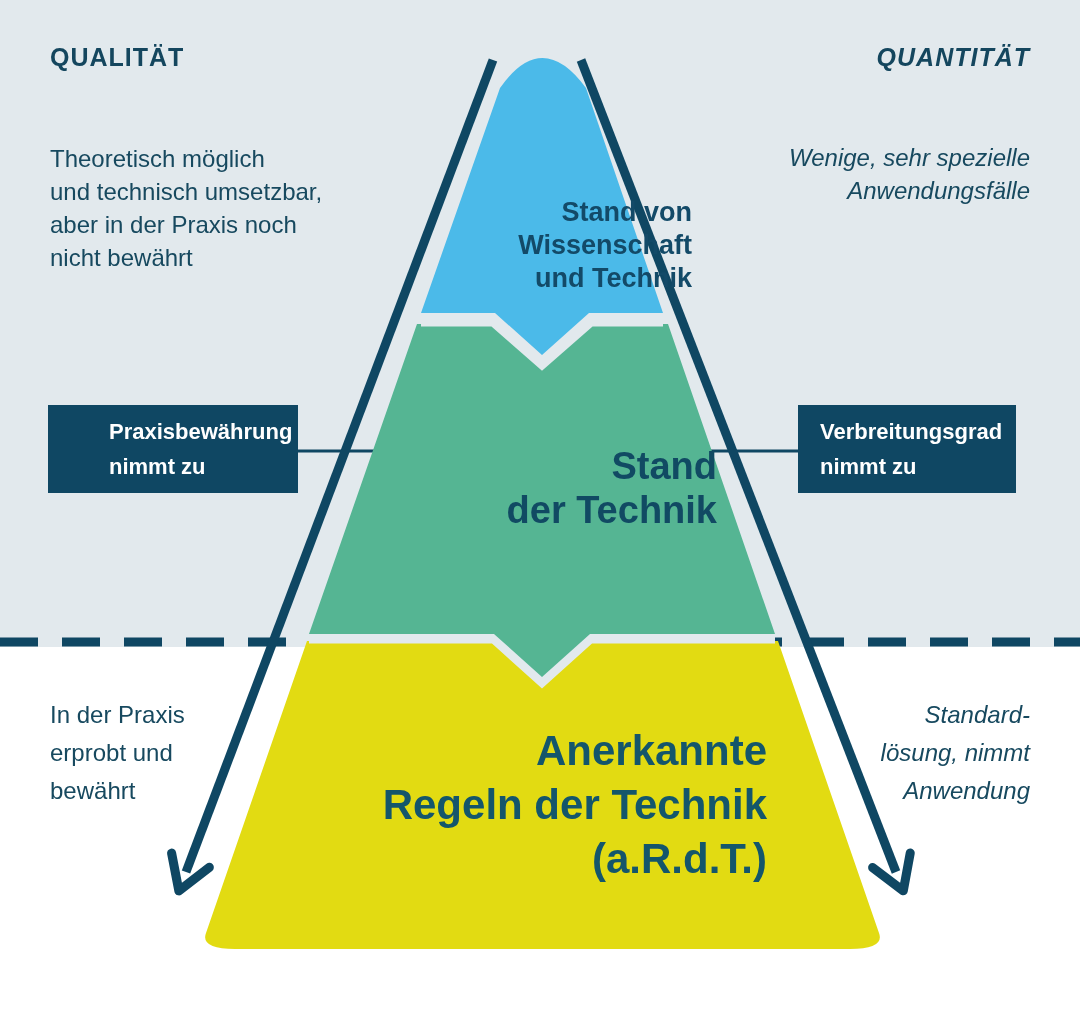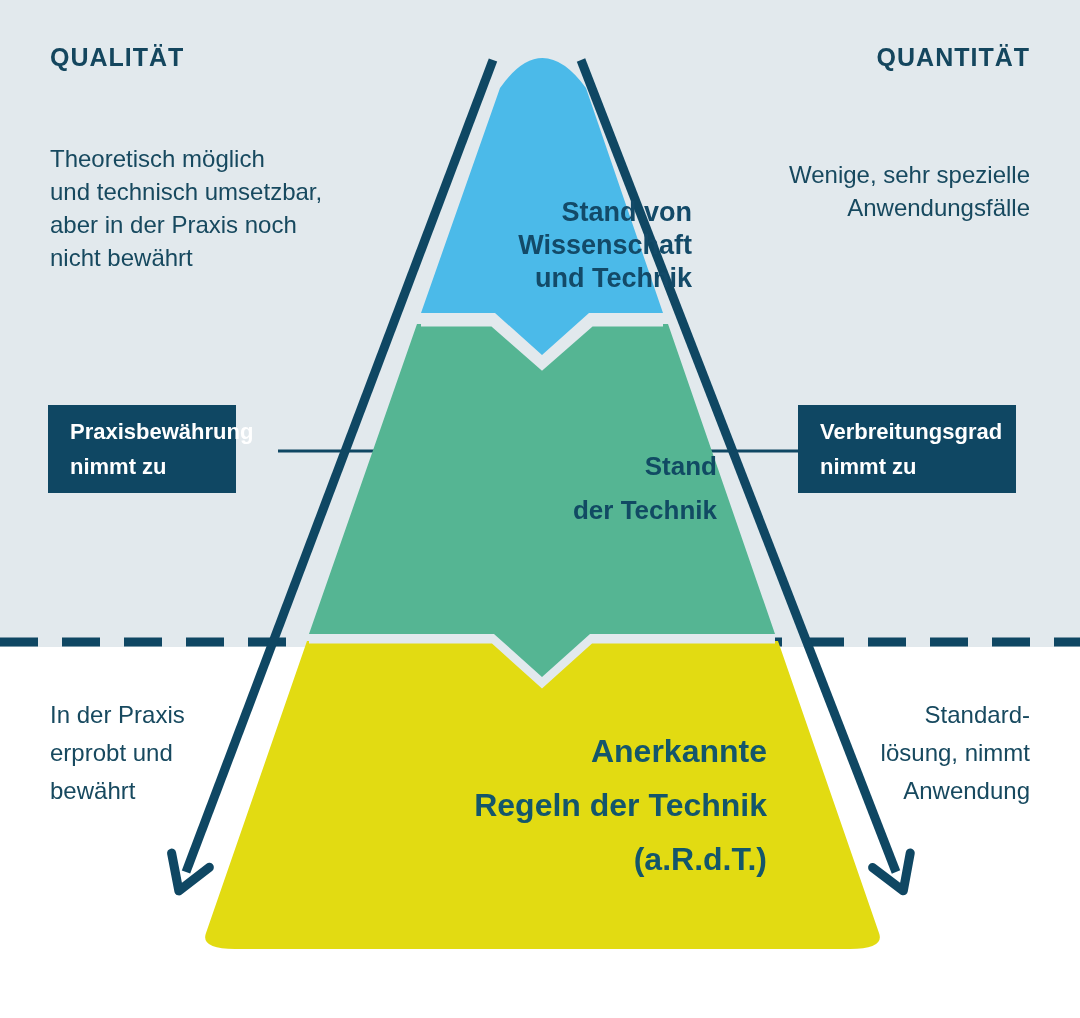--- a/index.html
+++ b/index.html
@@ -23,21 +23,21 @@
     color: #17495f;
   }
   .heading {
     font-size: 25px;
     font-weight: 700;
     letter-spacing: 1px;
     color: #14465e;
   }
   .para { font-size: 24px; line-height: 33px; }
   .para-b { font-size: 24px; line-height: 38px; }
-  .right-align { text-align: right; }
+  .right-align { text-align: right; font-style: italic; }
 
   .callout {
     position: absolute;
     height: 88px;
     background: #0f4763;
     display: flex;
     align-items: center;
   }
   .callout-text {
     padding-left: 22px;
@@ -48,22 +48,22 @@
     white-space: pre-line;
   }
 
   .pyr-label {
     position: absolute;
     text-align: right;
     white-space: pre-line;
     font-weight: 700;
   }
   .pyr-top { left: 392px; top: 196px; width: 300px; font-size: 27px; line-height: 33px; color: #134a68; }
-  .pyr-mid { left: 367px; top: 444px; width: 350px; font-size: 26px; line-height: 44px; color: #114a63; }
-  .pyr-bot { left: 317px; top: 724px; width: 450px; font-size: 32px; line-height: 54px; color: #14566b; }
+  .pyr-mid { left: 367px; top: 444px; width: 350px; font-size: 38px; line-height: 44px; color: #114a63; }
+  .pyr-bot { left: 317px; top: 724px; width: 450px; font-size: 42px; line-height: 54px; color: #14566b; }
 </style>
 </head>
 <body>
 
 <div class="stage">
 
   <svg width="1080" height="1018" viewBox="0 0 1080 1018" xmlns="http://www.w3.org/2000/svg">
     <defs>
       <marker id="arrowhead" viewBox="0 0 10 10" refX="4" refY="5" markerWidth="5.6" markerHeight="5.6" orient="auto">
         <path d="M 1.5 1 L 8 5 L 1.5 9" fill="none" stroke-width="1.8" stroke-linecap="round" stroke-linejoin="round" stroke="#0f4763"></path>
@@ -88,24 +88,24 @@
     <line x1="581" y1="60" x2="896" y2="872" stroke-width="9" marker-end="url(#arrowhead)" stroke="#0f4763"></line>
   </svg>
 
   <div class="txt heading" style="left:50px; top:43px;">QUALITÄT</div>
   <div class="txt heading right-align" style="right:50px; top:43px;">QUANTITÄT</div>
 
   <div class="txt para" style="left:50px; top:142px; width:330px;">Theoretisch möglich
 und technisch umsetzbar,
 aber in der Praxis noch
 nicht bewährt</div>
-  <div class="txt para right-align" style="right:50px; top:158px; width:330px;text-align:right;">Wenige, sehr spezielle
+  <div class="txt para right-align" style="right:50px; top:141px; width:330px;text-align:right;">Wenige, sehr spezielle
 Anwendungsfälle</div>
 
-  <div class="callout" style="left:48px; top:405px; width:188px;">
+  <div class="callout" style="left:48px; top:405px; width:250px;padding-left:39px;">
     <div class="callout-text">Praxisbewährung
 nimmt zu</div>
   </div>
   <div class="callout" style="left:798px; top:405px; width:218px;">
     <div class="callout-text">Verbreitungsgrad
 nimmt zu</div>
   </div>
 
   <div class="txt para-b" style="left:50px; top:696px; width:260px;">In der Praxis
 erprobt und

